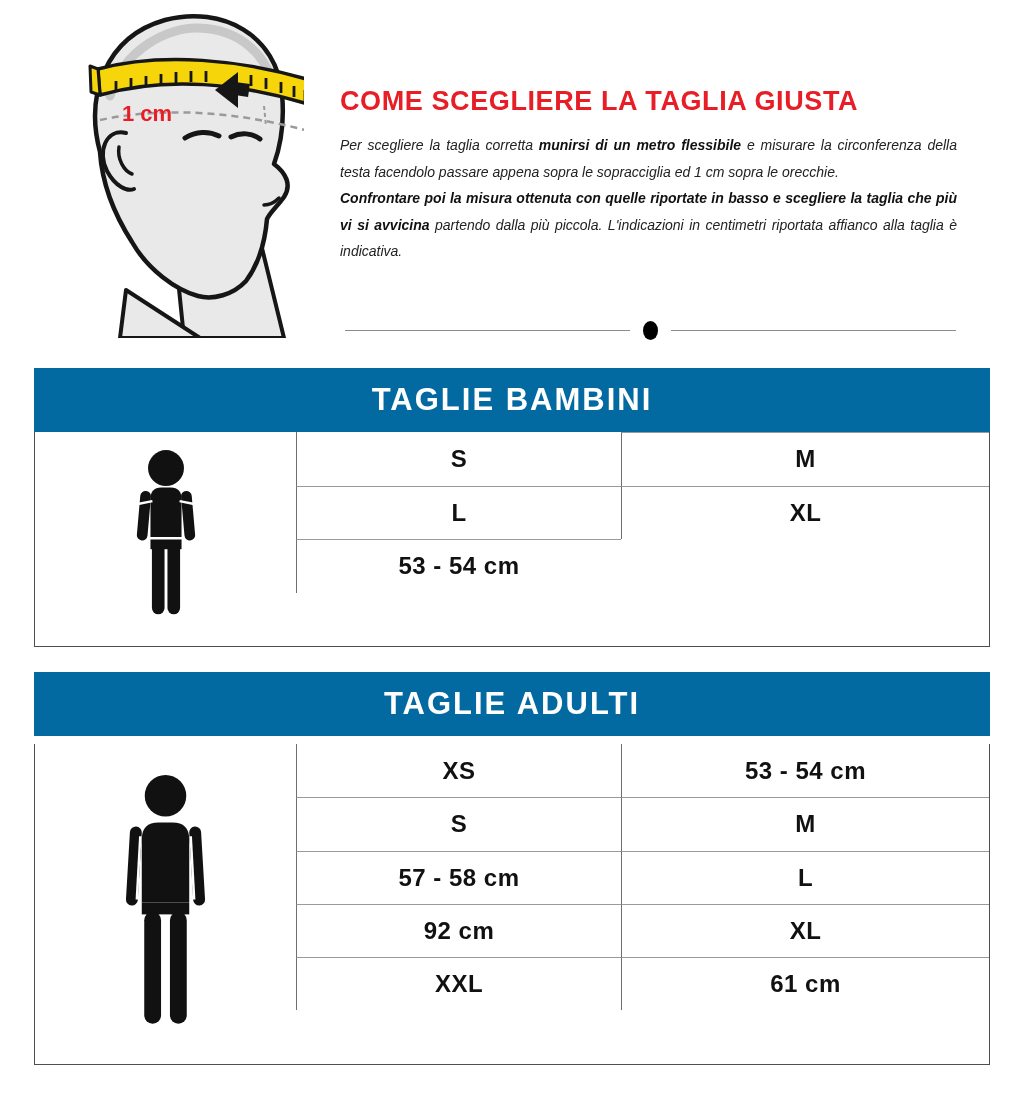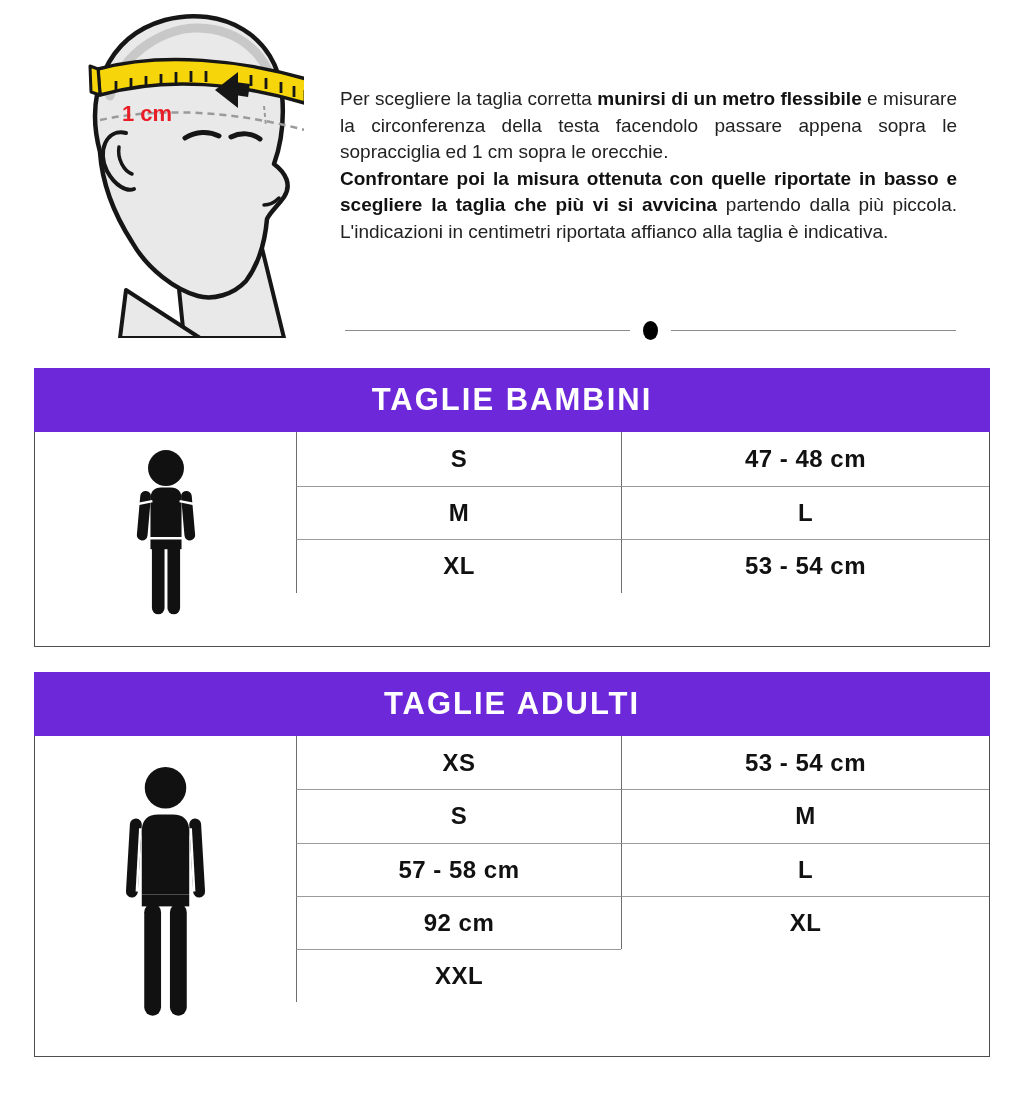--- a/index.html
+++ b/index.html
@@ -23,55 +23,56 @@
     color:#e81d25;
     font-size:27px;
     font-weight:800;
     letter-spacing:.6px;
     line-height:1.15;
     margin:0 0 15px 0;
     white-space:nowrap;
   }
   .guide p{
     margin:0;
-    font-size:19px;
+    font-size:14px;
     line-height:26.5px;
     text-align:justify;
     color:#222;
+    font-style:italic;
   }
   .guide b{font-weight:700;color:#111;}
 
   
   .divider{
     left:345px;top:320px;width:611px;height:20px;
     display:flex;align-items:center;gap:13px;
   }
   .divider .line{flex:1;height:1px;background:#8c8c8c;}
   .divider .dot{width:15px;height:19px;background:#000;border-radius:50%;}
 
   
   .size-table{width:956px;}
   .t-bambini{left:34px;top:368px;}
   .t-adulti{left:34px;top:672px;}
   .thead{
     height:64px;
-    background:#6d28d9;
+    background:#0369a1;
     color:#fff;
     display:flex;align-items:center;justify-content:center;
     font-size:31px;font-weight:800;letter-spacing:2px;
   }
   .tbody{
     display:grid;
     grid-template-columns:261px 325px 1fr;
     border:1px solid #4f4f4f;border-top:none;
     background:#fff;
     box-sizing:border-box;
   }
   .t-bambini .tbody{grid-auto-rows:53.5px;}
-  .t-adulti  .tbody{grid-auto-rows:53.3px;}
+  .t-adulti  .tbody{grid-auto-rows:53.3px;margin-top:8px;}
   .icon-cell{
     display:flex;align-items:center;justify-content:center;
   }
   .t-bambini .icon-cell{grid-row:1/span 4;}
   .t-adulti  .icon-cell{grid-row:1/span 6;}
   .cell{
     display:flex;align-items:center;justify-content:center;
     font-size:24px;font-weight:700;letter-spacing:.5px;color:#111;
     border-left:1px solid #6f6f6f;
   }
@@ -116,20 +117,21 @@
     <rect x="199" y="80" width="15" height="13" fill="#161616" transform="rotate(8 199 80)"></rect>
 
     <path d="M 64 118 C 130 104 205 110 276 130" fill="none" stroke="#9a9a9a" stroke-width="2.5" stroke-dasharray="7 5"></path>
     <path d="M 228 104 L 230 124" fill="none" stroke="#9a9a9a" stroke-width="2" stroke-dasharray="4 3"></path>
 
     <text x="86" y="119" font-size="22" font-weight="bold" fill="#e81d25">1 cm</text>
   </svg>
 </div>
 
 <div class="abs guide">
+  <h1 class="guide-title">COME SCEGLIERE LA TAGLIA GIUSTA</h1>
   <p><span>Per scegliere la taglia corretta </span><b>munirsi di un metro flessibile</b><span> e misurare la circonferenza della testa facendolo passare appena sopra le sopracciglia ed 1 cm sopra le orecchie.</span></p>
   <p><b>Confrontare poi la misura ottenuta con quelle riportate in basso e scegliere la taglia che più vi si avvicina</b><span> partendo dalla più piccola. L'indicazioni in centimetri riportata affianco alla taglia è indicativa.</span></p>
 </div>
 
 <div class="abs divider">
   <div class="line"></div>
   <div class="dot"></div>
   <div class="line"></div>
 </div>
 
@@ -144,21 +146,20 @@
         <line x1="56" y1="49" x2="59.5" y2="89" stroke="#111" stroke-width="11" stroke-linecap="round"></line>
         <line x1="6" y1="57" x2="21" y2="54" stroke="#fff" stroke-width="2.5"></line>
         <line x1="64" y1="57" x2="49" y2="54" stroke="#fff" stroke-width="2.5"></line>
         <rect x="19" y="91" width="32" height="2.5" fill="#fff"></rect>
         <rect x="19" y="93.5" width="32" height="10" fill="#111"></rect>
         <line x1="27" y1="103" x2="27" y2="164" stroke="#111" stroke-width="13" stroke-linecap="round"></line>
         <line x1="43" y1="103" x2="43" y2="164" stroke="#111" stroke-width="13" stroke-linecap="round"></line>
       </svg>
     </div>
     <div class="cell">S</div>
-    <div class="cell">47 - 48 cm</div>
     <div class="cell bt">M</div>
     <div class="cell bt">L</div>
     <div class="cell bt">XL</div>
     <div class="cell bt">53 - 54 cm</div>
   </div>
 </section>
 
 <section class="abs size-table t-adulti">
   <div class="thead">TAGLIE ADULTI</div>
   <div class="tbody">
@@ -177,14 +178,15 @@
     </div>
     <div class="cell">XS</div>
     <div class="cell">53 - 54 cm</div>
     <div class="cell bt">S</div>
     <div class="cell bt">M</div>
     <div class="cell bt">57 - 58 cm</div>
     <div class="cell bt">L</div>
     <div class="cell bt">92 cm</div>
     <div class="cell bt">XL</div>
     <div class="cell bt">XXL</div>
+    <div class="cell bt">61 cm</div>
   </div>
 </section>
 
 </body></html>

